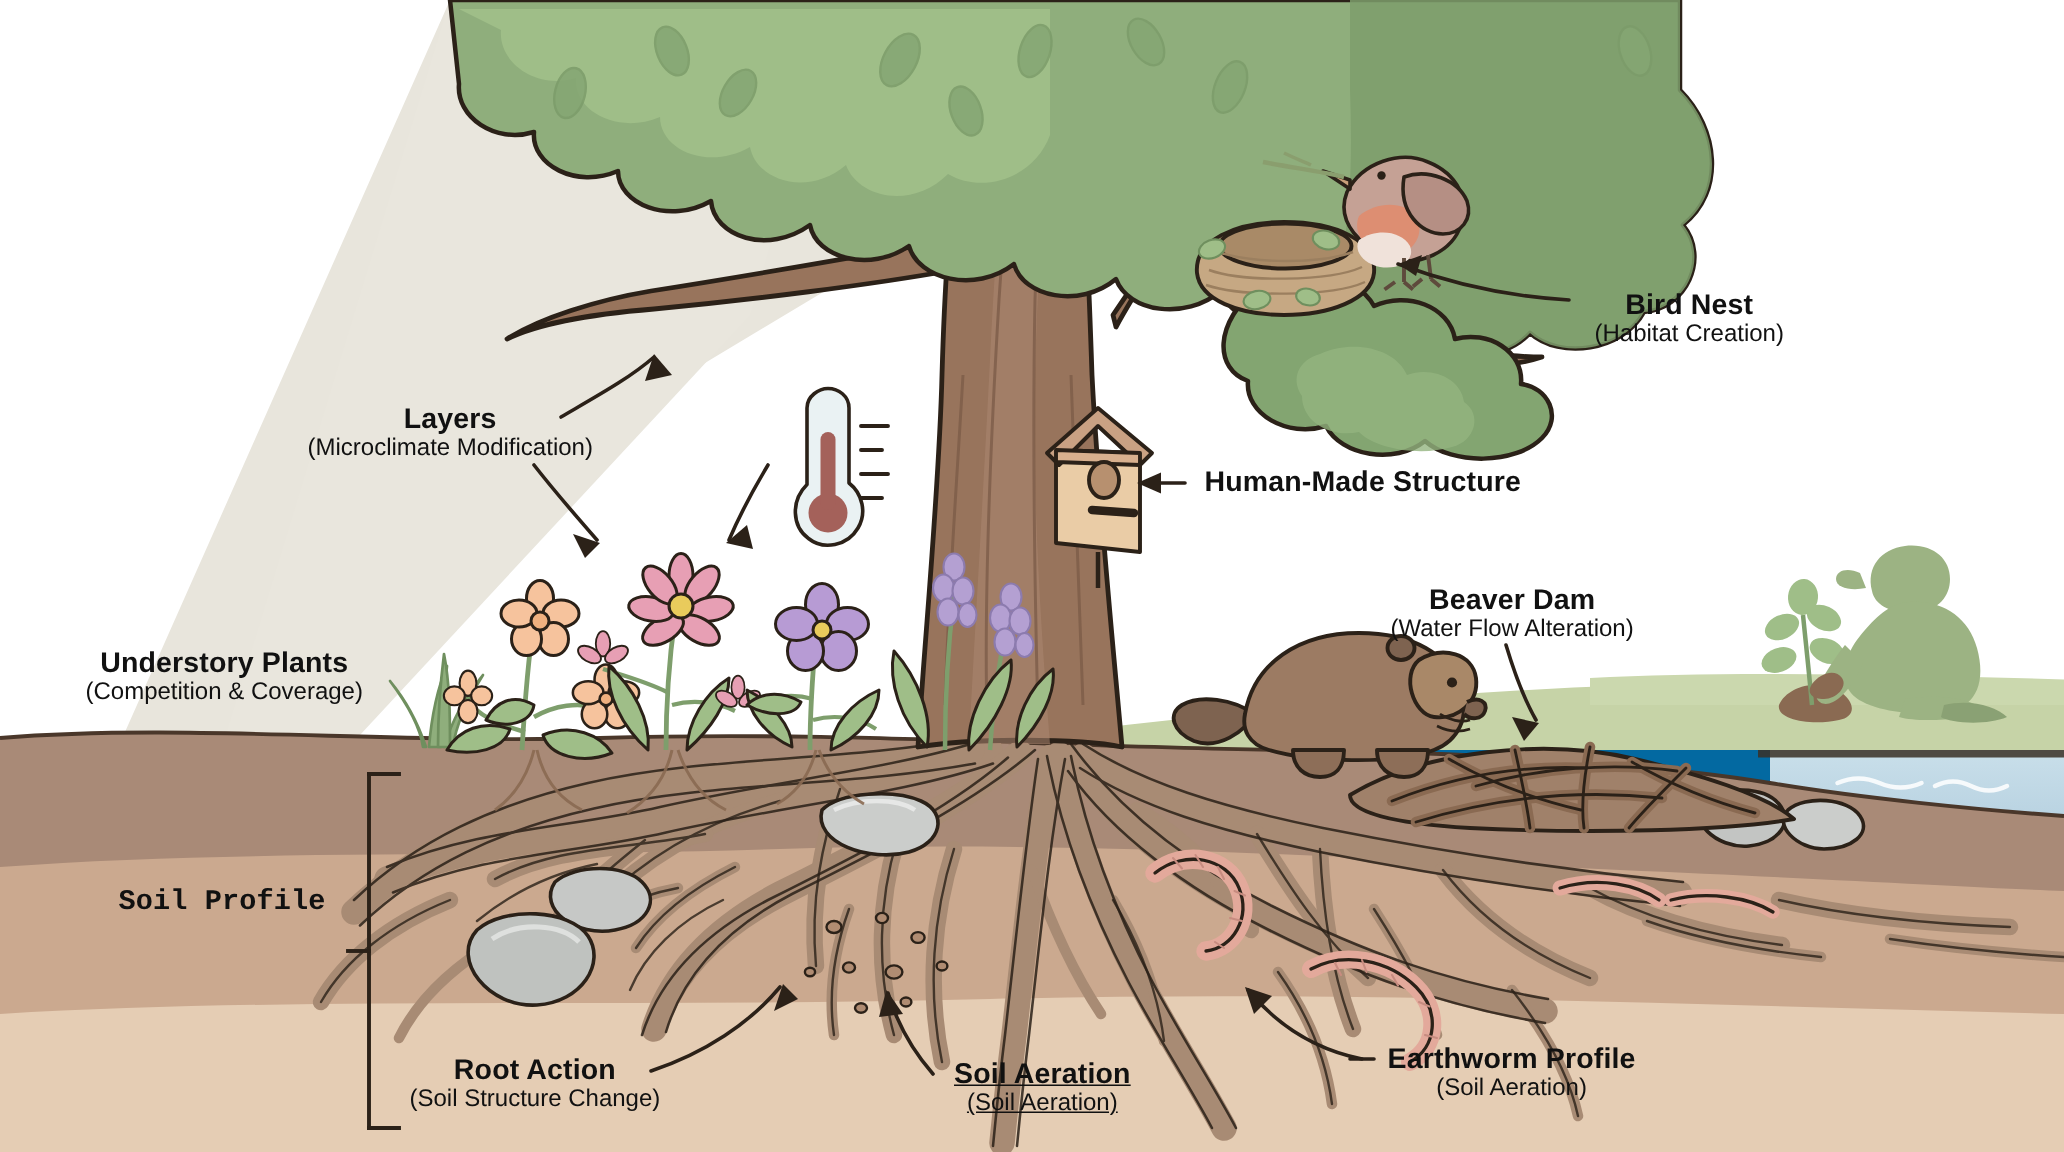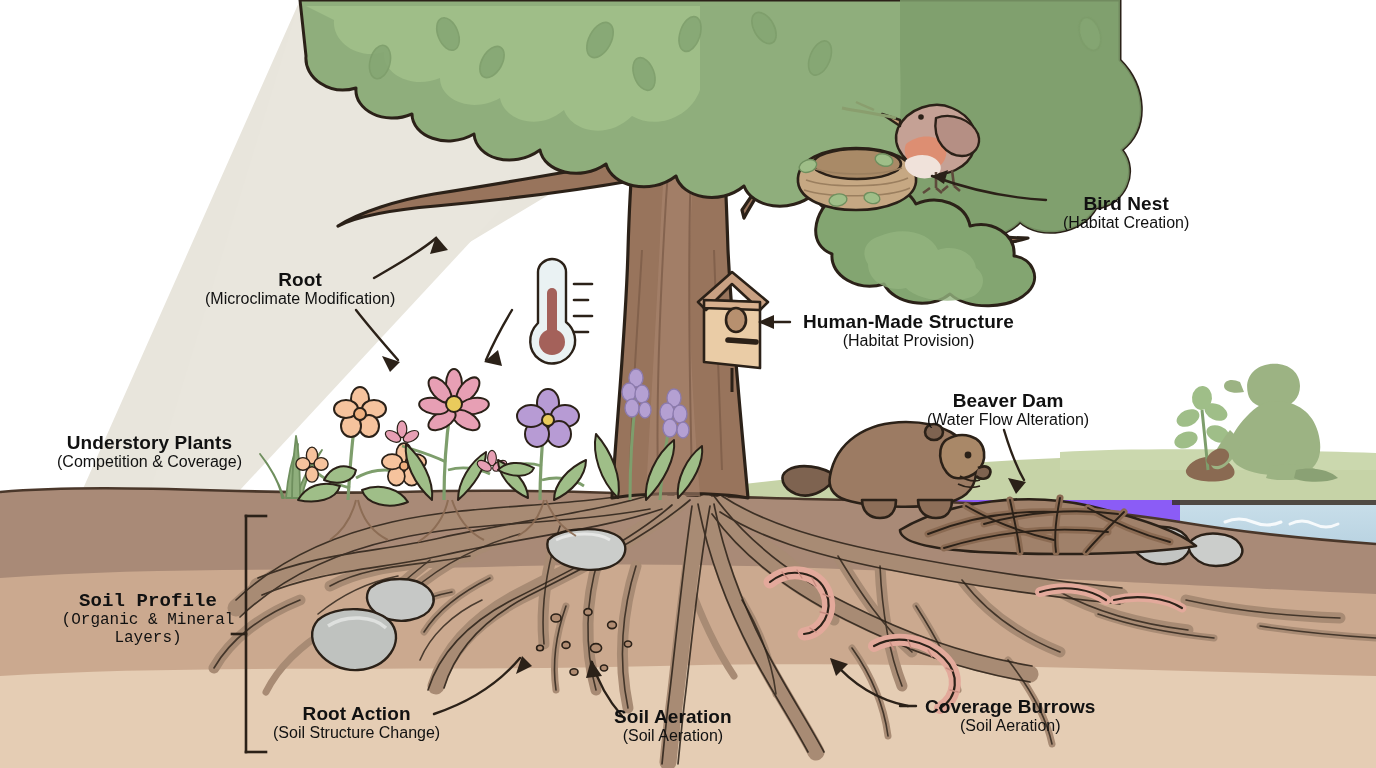--- a/index.html
+++ b/index.html
@@ -1,20 +1,20 @@
 <!DOCTYPE html>
 <html><head>
 <meta charset="utf-8">
 <style>
   html,body{margin:0;padding:0;}
   body{
     width:1376px;height:768px;overflow:hidden;background:#ffffff;
     font-family:"Liberation Sans", sans-serif;
   }
-  #stage{position:relative;width:1376px;height:768px;overflow:hidden;background:#8b5cf6;}
+  #stage{position:relative;width:1376px;height:768px;overflow:hidden;background:#0369a1;}
   #art{position:absolute;left:0;top:0;width:1376px;height:768px;}
   .lbl{position:absolute;text-align:center;color:#111111;line-height:1.12;}
   .lbl .t{font-weight:bold;font-size:19px;letter-spacing:.1px;display:block;white-space:nowrap;}
   .lbl .s{font-weight:normal;font-size:16px;display:block;white-space:nowrap;}
   .lbl.wrap .s{white-space:normal;}
 </style>
 </head>
 <body>
 
 <div id="stage">
@@ -580,52 +580,50 @@
     </g>
   </svg>
 
   <div class="lbl" style="left:1063px;top:193px;">
     <span class="t">Bird Nest</span>
     <span class="s">(Habitat Creation)</span>
   </div>
 
   <div class="lbl" style="left:803px;top:311px;">
     <span class="t">Human-Made Structure</span>
-    <span class="s">(Habitat Provision)</span>
   </div>
 
 
   <div class="lbl" style="left:927px;top:390px;">
     <span class="t">Beaver Dam</span>
     <span class="s">(Water Flow Alteration)</span>
   </div>
 
   <div class="lbl" style="left:205px;top:269px;">
-    <span class="t">Root</span>
+    <span class="t">Layers</span>
     <span class="s">(Microclimate Modification)</span>
   </div>
 
   <div class="lbl" style="left:57px;top:387px;margin-top:45px;">
     <span class="t">Understory Plants</span>
     <span class="s">(Competition &amp; Coverage)</span>
   </div>
 
   <div class="lbl wrap" style="left:52px;top:591px;width:192px;font-family:Liberation Mono, monospace;">
     <span class="t">Soil Profile</span>
-    <span class="s">(Organic &amp; Mineral Layers)</span>
   </div>
 
   <div class="lbl" style="left:273px;top:703px;">
     <span class="t">Root Action</span>
     <span class="s">(Soil Structure Change)</span>
   </div>
 
-  <div class="lbl" style="left:614px;top:706px;">
+  <div class="lbl" style="left:636px;top:706px;text-decoration:underline;">
     <span class="t">Soil Aeration</span>
     <span class="s">(Soil Aeration)</span>
   </div>
 
   <div class="lbl" style="left:925px;top:696px;">
-    <span class="t">Coverage Burrows</span>
+    <span class="t">Earthworm Profile</span>
     <span class="s">(Soil Aeration)</span>
   </div>
 
 </div>
 
 </body></html>

